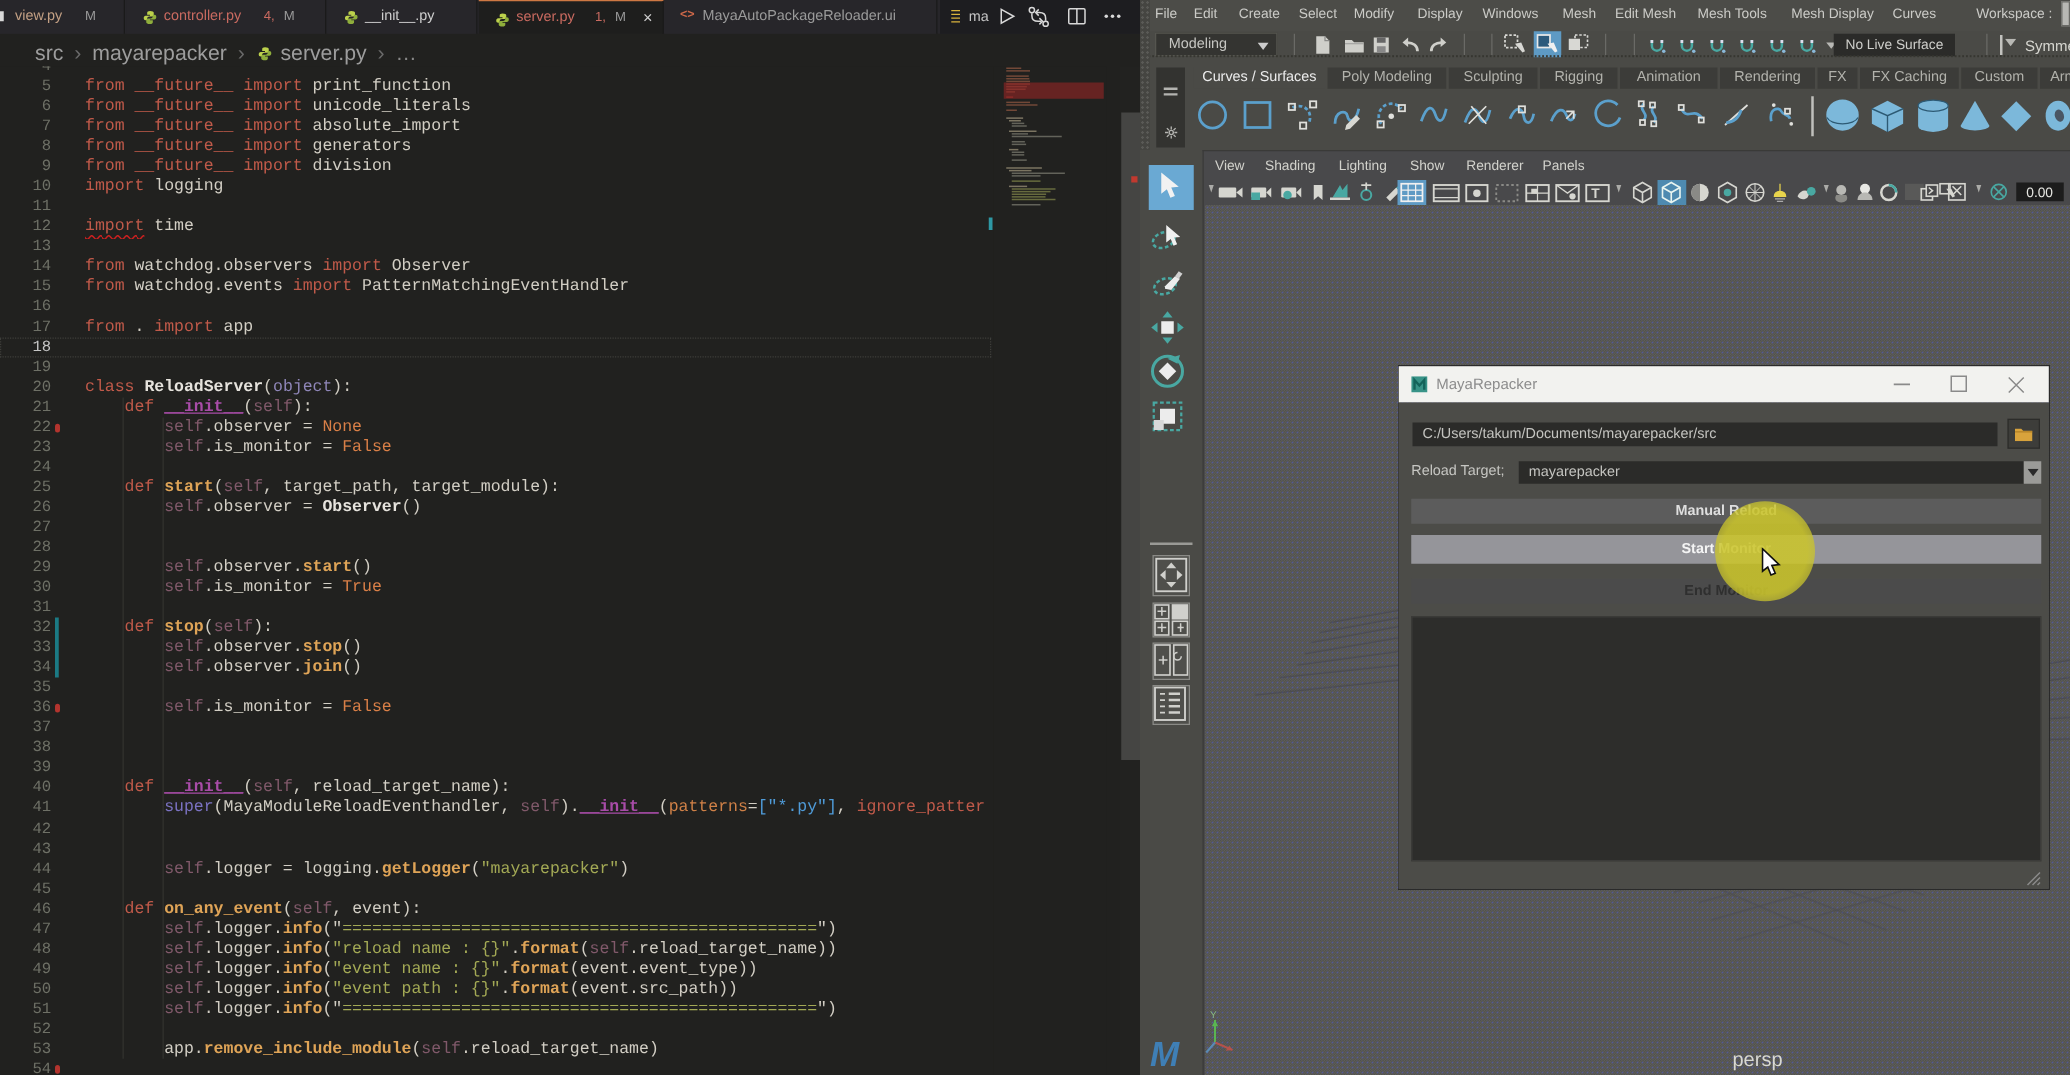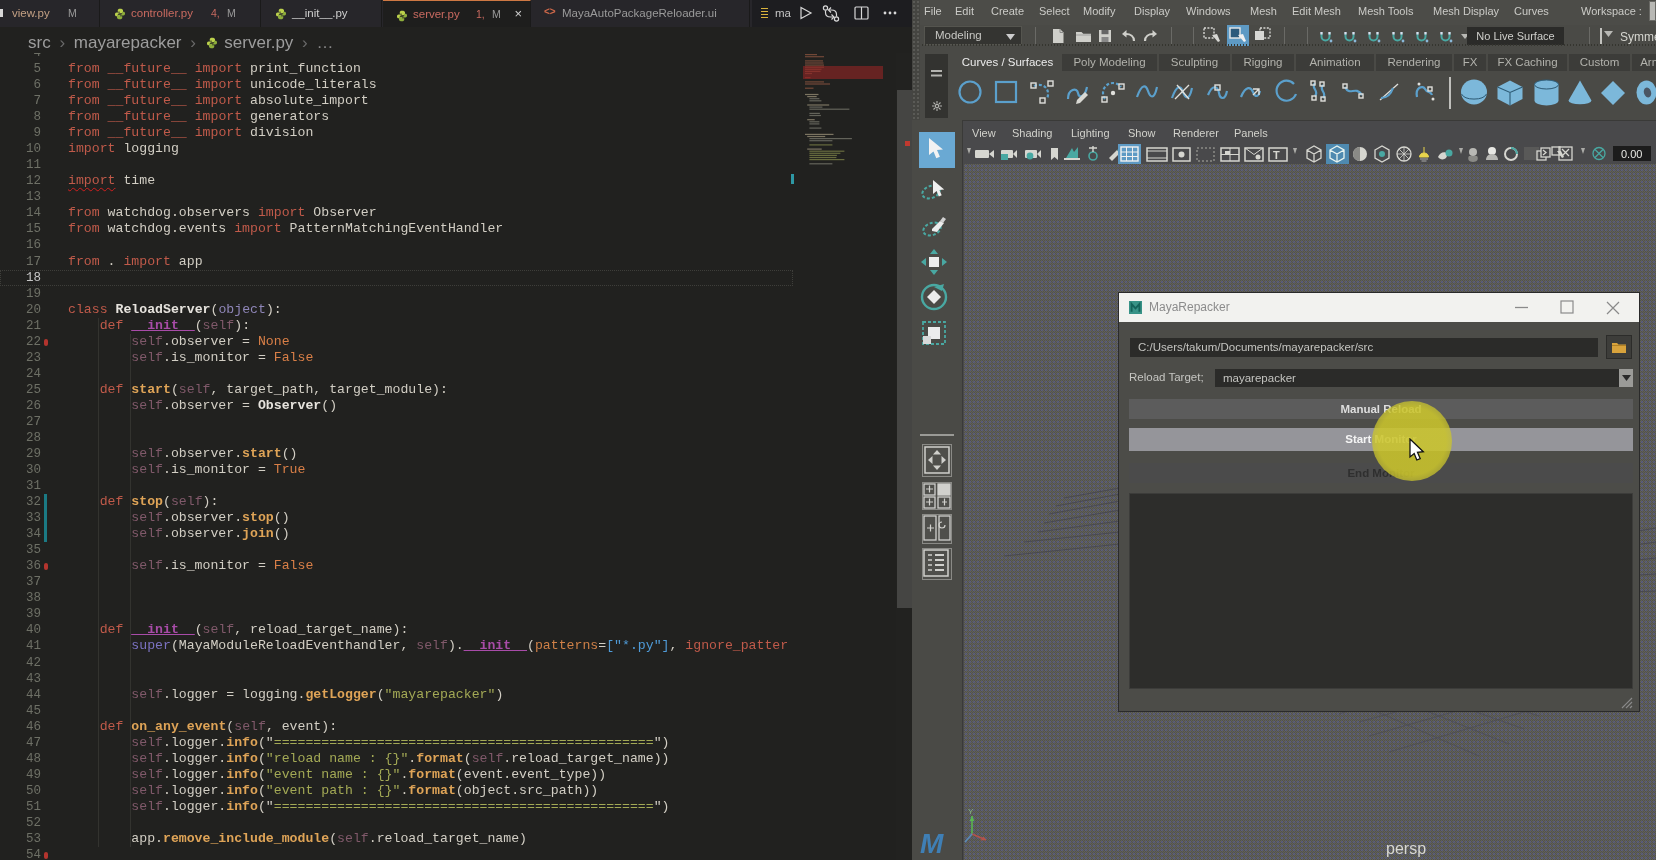--- a/index.html
+++ b/index.html
@@ -243,21 +243,21 @@
           <div class="cl" style="top:537.3px"></div>
           <div class="cl" style="top:569.4px"><span class="p">&nbsp;&nbsp;&nbsp;&nbsp;</span><span class="k">def</span><span class="p"> </span><span class="d">__init__</span><span class="p">(</span><span class="slf">self</span><span class="p">, reload_target_name):</span></div>
           <div class="cl" style="top:585.4px"><span class="p">&nbsp;&nbsp;&nbsp;&nbsp;&nbsp;&nbsp;&nbsp;&nbsp;</span><span class="sup">super</span><span class="p">(MayaModuleReloadEventhandler, </span><span class="slf">self</span><span class="p">).</span><span class="d">__init__</span><span class="p">(</span><span class="prm">patterns</span><span class="p">=</span><span class="blu">["*.py"]</span><span class="p">, </span><span class="k">ignore_patter</span></div>
           <div class="cl" style="top:617.5px"></div>
           <div class="cl" style="top:633.6px"><span class="p">&nbsp;&nbsp;&nbsp;&nbsp;&nbsp;&nbsp;&nbsp;&nbsp;</span><span class="slf">self</span><span class="p">.logger = logging.</span><span class="fn">getLogger</span><span class="p">(</span><span class="s">"mayarepacker"</span><span class="p">)</span></div>
           <div class="cl" style="top:649.6px"></div>
           <div class="cl" style="top:665.6px"><span class="p">&nbsp;&nbsp;&nbsp;&nbsp;</span><span class="k">def</span><span class="p"> </span><span class="fn">on_any_event</span><span class="p">(</span><span class="slf">self</span><span class="p">, event):</span></div>
           <div class="cl" style="top:681.7px"><span class="p">&nbsp;&nbsp;&nbsp;&nbsp;&nbsp;&nbsp;&nbsp;&nbsp;</span><span class="slf">self</span><span class="p">.logger.</span><span class="fn">info</span><span class="p">("</span><span class="s">================================================</span><span class="p">")</span></div>
           <div class="cl" style="top:697.7px"><span class="p">&nbsp;&nbsp;&nbsp;&nbsp;&nbsp;&nbsp;&nbsp;&nbsp;</span><span class="slf">self</span><span class="p">.logger.</span><span class="fn">info</span><span class="p">(</span><span class="s">"reload name : {}"</span><span class="p">.</span><span class="fn">format</span><span class="p">(</span><span class="slf">self</span><span class="p">.reload_target_name))</span></div>
           <div class="cl" style="top:713.8px"><span class="p">&nbsp;&nbsp;&nbsp;&nbsp;&nbsp;&nbsp;&nbsp;&nbsp;</span><span class="slf">self</span><span class="p">.logger.</span><span class="fn">info</span><span class="p">(</span><span class="s">"event name : {}"</span><span class="p">.</span><span class="fn">format</span><span class="p">(event.event_type))</span></div>
-          <div class="cl" style="top:729.8px"><span class="p">&nbsp;&nbsp;&nbsp;&nbsp;&nbsp;&nbsp;&nbsp;&nbsp;</span><span class="slf">self</span><span class="p">.logger.</span><span class="fn">info</span><span class="p">(</span><span class="s">"event path : {}"</span><span class="p">.</span><span class="fn">format</span><span class="p">(object.src_path))</span></div>
+          <div class="cl" style="top:729.8px"><span class="p">&nbsp;&nbsp;&nbsp;&nbsp;&nbsp;&nbsp;&nbsp;&nbsp;</span><span class="slf">self</span><span class="p">.logger.</span><span class="fn">info</span><span class="p">(</span><span class="s">"event path : {}"</span><span class="p">.</span><span class="fn">format</span><span class="p">(event.src_path))</span></div>
           <div class="cl" style="top:745.8px"><span class="p">&nbsp;&nbsp;&nbsp;&nbsp;&nbsp;&nbsp;&nbsp;&nbsp;</span><span class="slf">self</span><span class="p">.logger.</span><span class="fn">info</span><span class="p">("</span><span class="s">================================================</span><span class="p">")</span></div>
           <div class="cl" style="top:761.9px"></div>
           <div class="cl" style="top:777.9px"><span class="p">&nbsp;&nbsp;&nbsp;&nbsp;&nbsp;&nbsp;&nbsp;&nbsp;</span><span class="p">app.</span><span class="fn">remove_include_module</span><span class="p">(</span><span class="slf">self</span><span class="p">.reload_target_name)</span></div>
           <div class="cl" style="top:794.0px"></div>
         </div>
   </div>
   <div id="minimap">
         <svg width="100" height="807" viewBox="0 0 100 807" style="position:absolute;left:8px;top:0">
           <rect x="2.0" y="1.0" width="12.0" height="1.2" fill="#8d5540" opacity="0.75"></rect>
           <rect x="2.0" y="3.1" width="19.0" height="1.2" fill="#8d5540" opacity="0.75"></rect>

